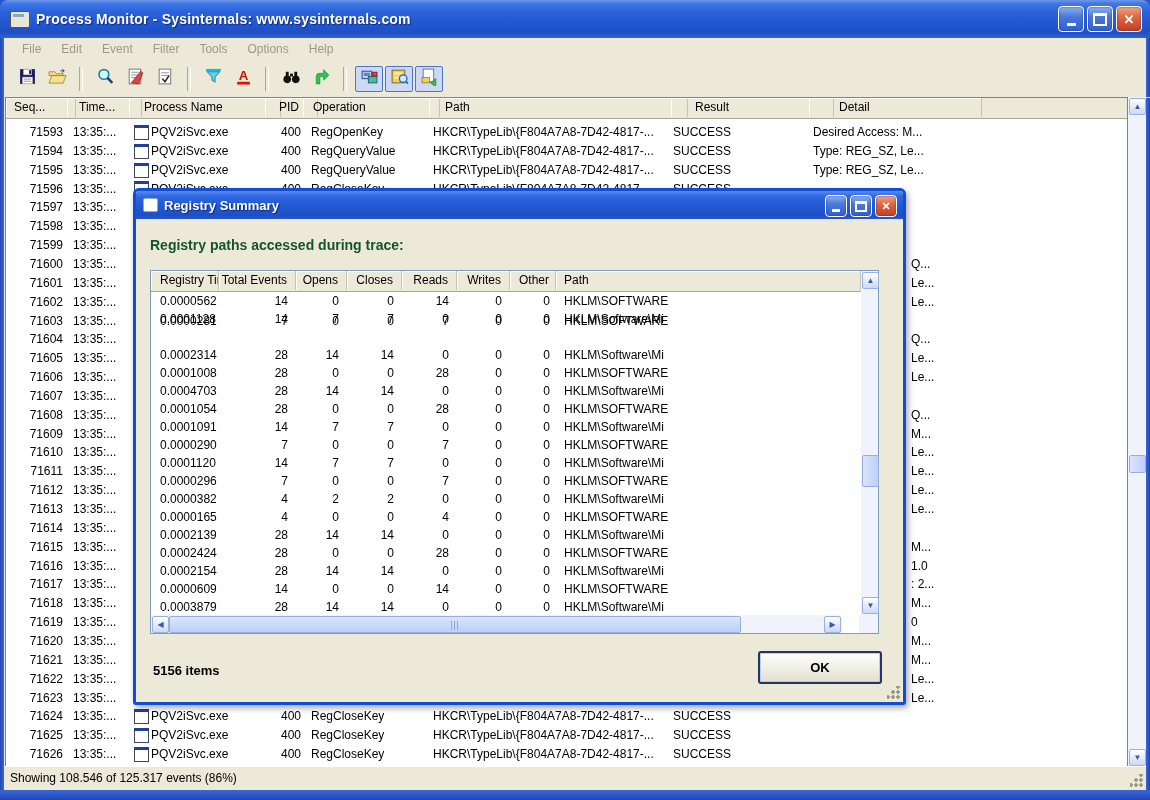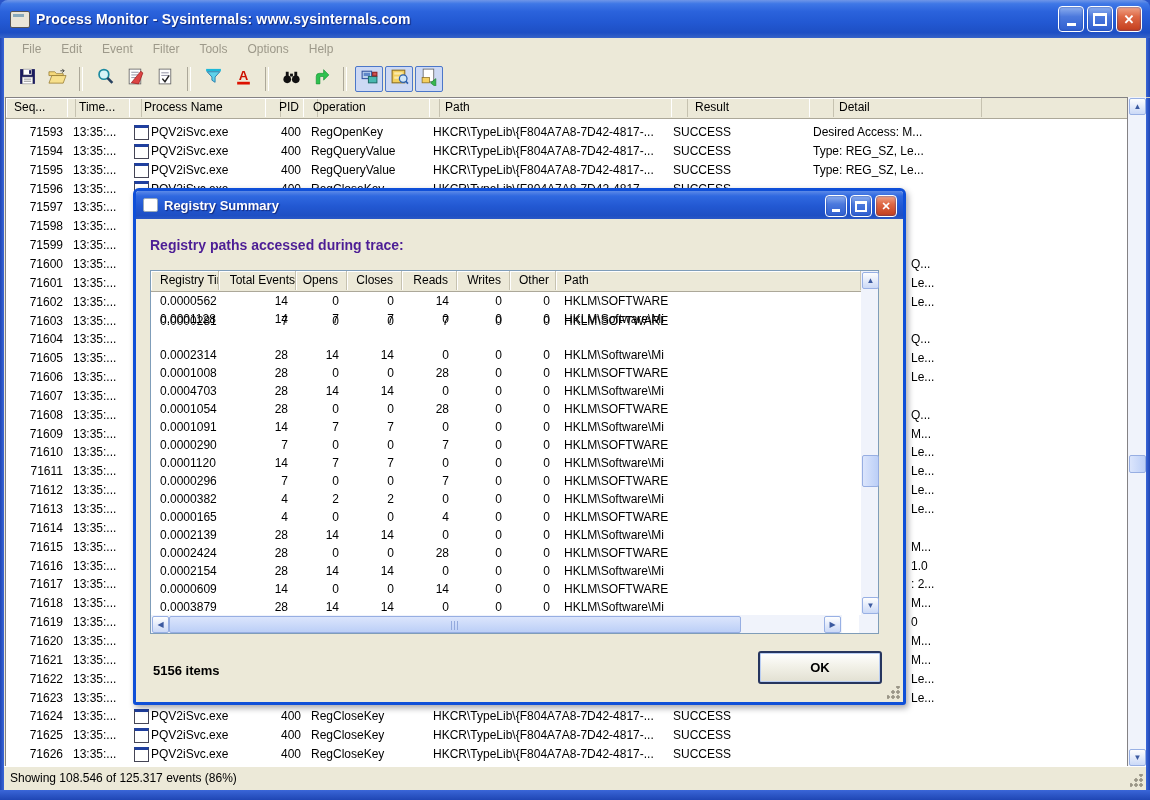--- a/index.html
+++ b/index.html
@@ -89,26 +89,26 @@
   .dlg-titlebar{position:absolute;left:0;top:0;width:767px;height:28px;
     background:linear-gradient(180deg,#5c8ae8 0%,#2f68e0 18%,#2258d2 55%,#1e4fc4 88%,#2a58c6 100%);
     border-radius:3px 3px 0 0;display:flex;align-items:center;}
   .dlg-icon{width:13px;height:12px;margin:0 6px 0 7px;background:#fff;border:1px solid #9ab;border-radius:2px;}
   .dlg-title{color:#fff;font-size:13px;font-weight:bold;text-shadow:1px 1px 1px #12287a;}
   .dlg-winbtns{position:absolute;right:6px;top:4px;display:flex;gap:3px;}
   .dlg-winbtns .winbtn{width:20px;height:20px;font-size:11px;}
   .dlg-winbtns .minglyph{width:8px;height:3px;margin-top:9px;}
   .dlg-winbtns .maxglyph{width:8px;height:6px;border-width:2px;border-top-width:3px;}
   .dlg-body{position:absolute;left:0;top:28px;width:767px;height:483px;}
-  .dlg-heading{position:absolute;left:14px;top:18px;font-size:14px;font-weight:bold;color:#4c1d95;}
+  .dlg-heading{position:absolute;left:14px;top:18px;font-size:14px;font-weight:bold;color:#14532d;}
   .listbox{position:absolute;left:14px;top:51px;width:729px;height:364px;background:#fff;border:1px solid #7f9db9;box-sizing:border-box;}
   .lb-header{position:absolute;left:0;top:0;width:710px;height:20px;background:#ece9d8;border-bottom:1px solid #aca899;}
   .dh{position:absolute;top:0;height:19px;line-height:19px;font-size:12px;border-right:1px solid #c6c2b0;box-shadow:inset 1px 1px 0 #fff;overflow:hidden;white-space:nowrap;box-sizing:border-box;}
   .dh-time{left:0;width:68px;padding-left:9px;}
-  .dh-total{left:68px;width:77px;text-align:right;}
+  .dh-total{left:68px;width:77px;text-align:right;padding-right:8px;}
   .dh-opens{left:145px;width:51px;text-align:right;padding-right:8px;}
   .dh-closes{left:196px;width:55px;text-align:right;padding-right:8px;}
   .dh-reads{left:251px;width:55px;text-align:right;padding-right:8px;}
   .dh-writes{left:306px;width:53px;text-align:right;padding-right:8px;}
   .dh-other{left:359px;width:46px;text-align:right;padding-right:6px;}
   .dh-path{left:405px;width:305px;padding-left:8px;}
   .lb-rows{position:absolute;left:0;top:21px;width:710px;height:323px;overflow:hidden;}
   .drow{position:absolute;left:0;width:100%;height:18px;}
   .dc{position:absolute;top:0;height:18px;line-height:18px;font-size:12px;overflow:hidden;white-space:nowrap;}
   .dc-time{left:9px;width:60px;}

